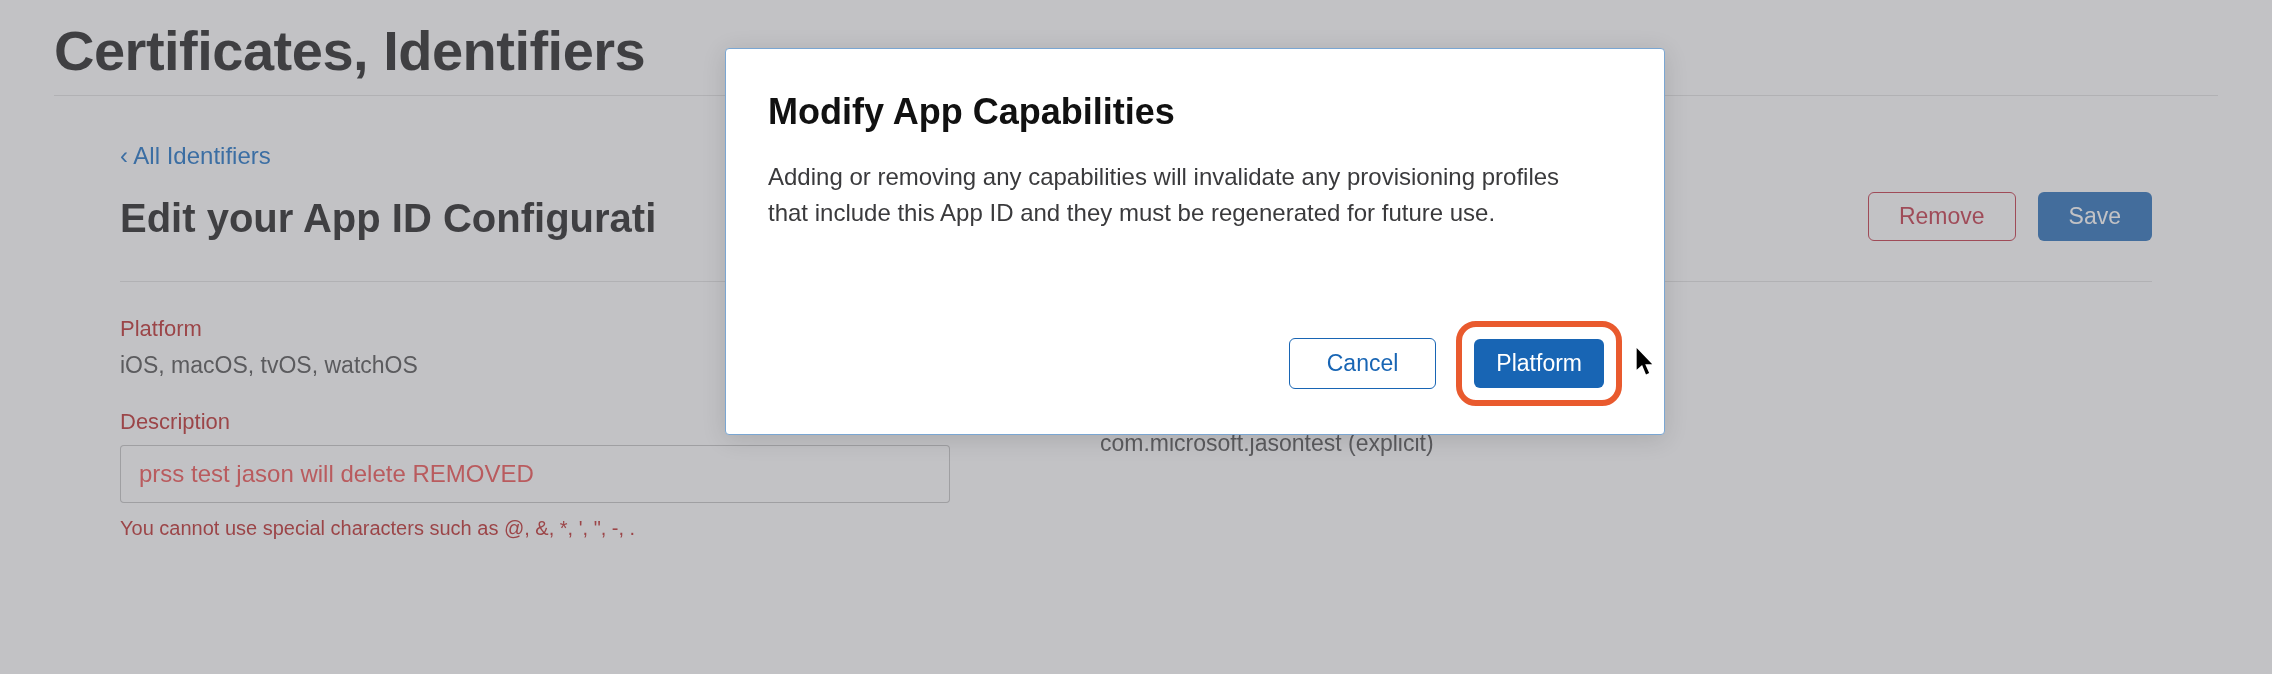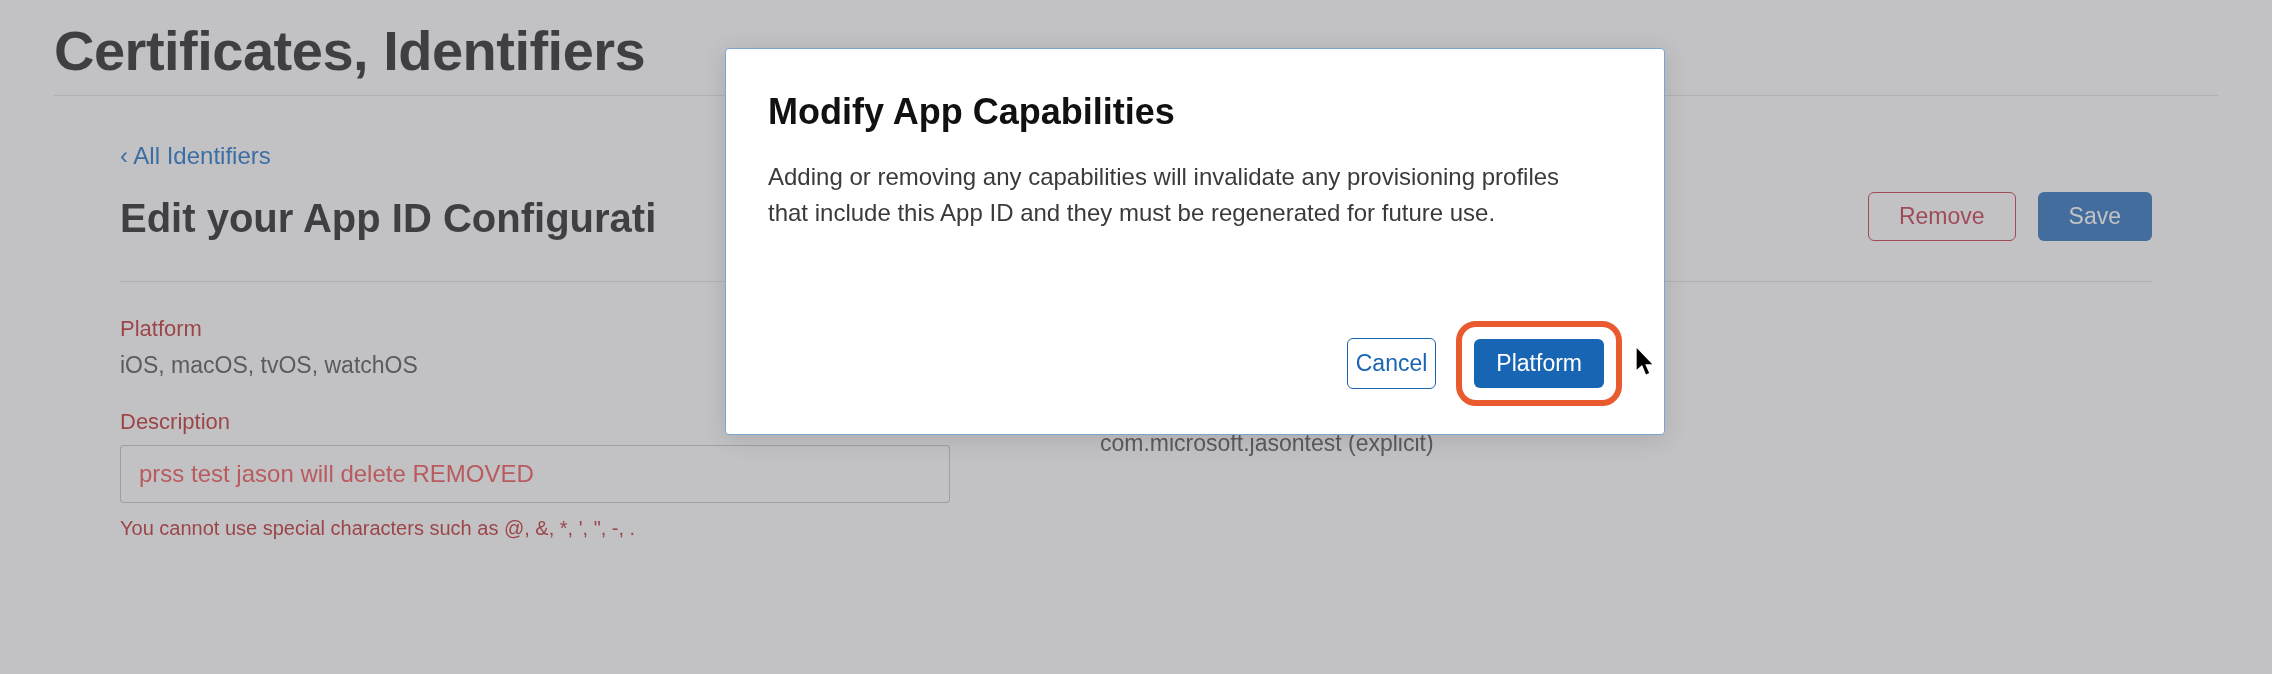--- a/index.html
+++ b/index.html
@@ -133,21 +133,21 @@
       display: flex;
       justify-content: flex-end;
       gap: 20px;
       margin-top: 90px;
       align-items: center;
     }
     .btn-cancel {
       border: 1.5px solid #1865b4;
       color: #1865b4;
       background: #fff;
-      padding: 11px 8px;
+      padding: 11px 37px;
       font-size: 23px;
       border-radius: 6px;
       cursor: pointer;
       margin-left: 16px;
     }
     .confirm-wrap {
       border: 6px solid #e95a2e;
       border-radius: 20px;
       padding: 12px 12px;
     }

